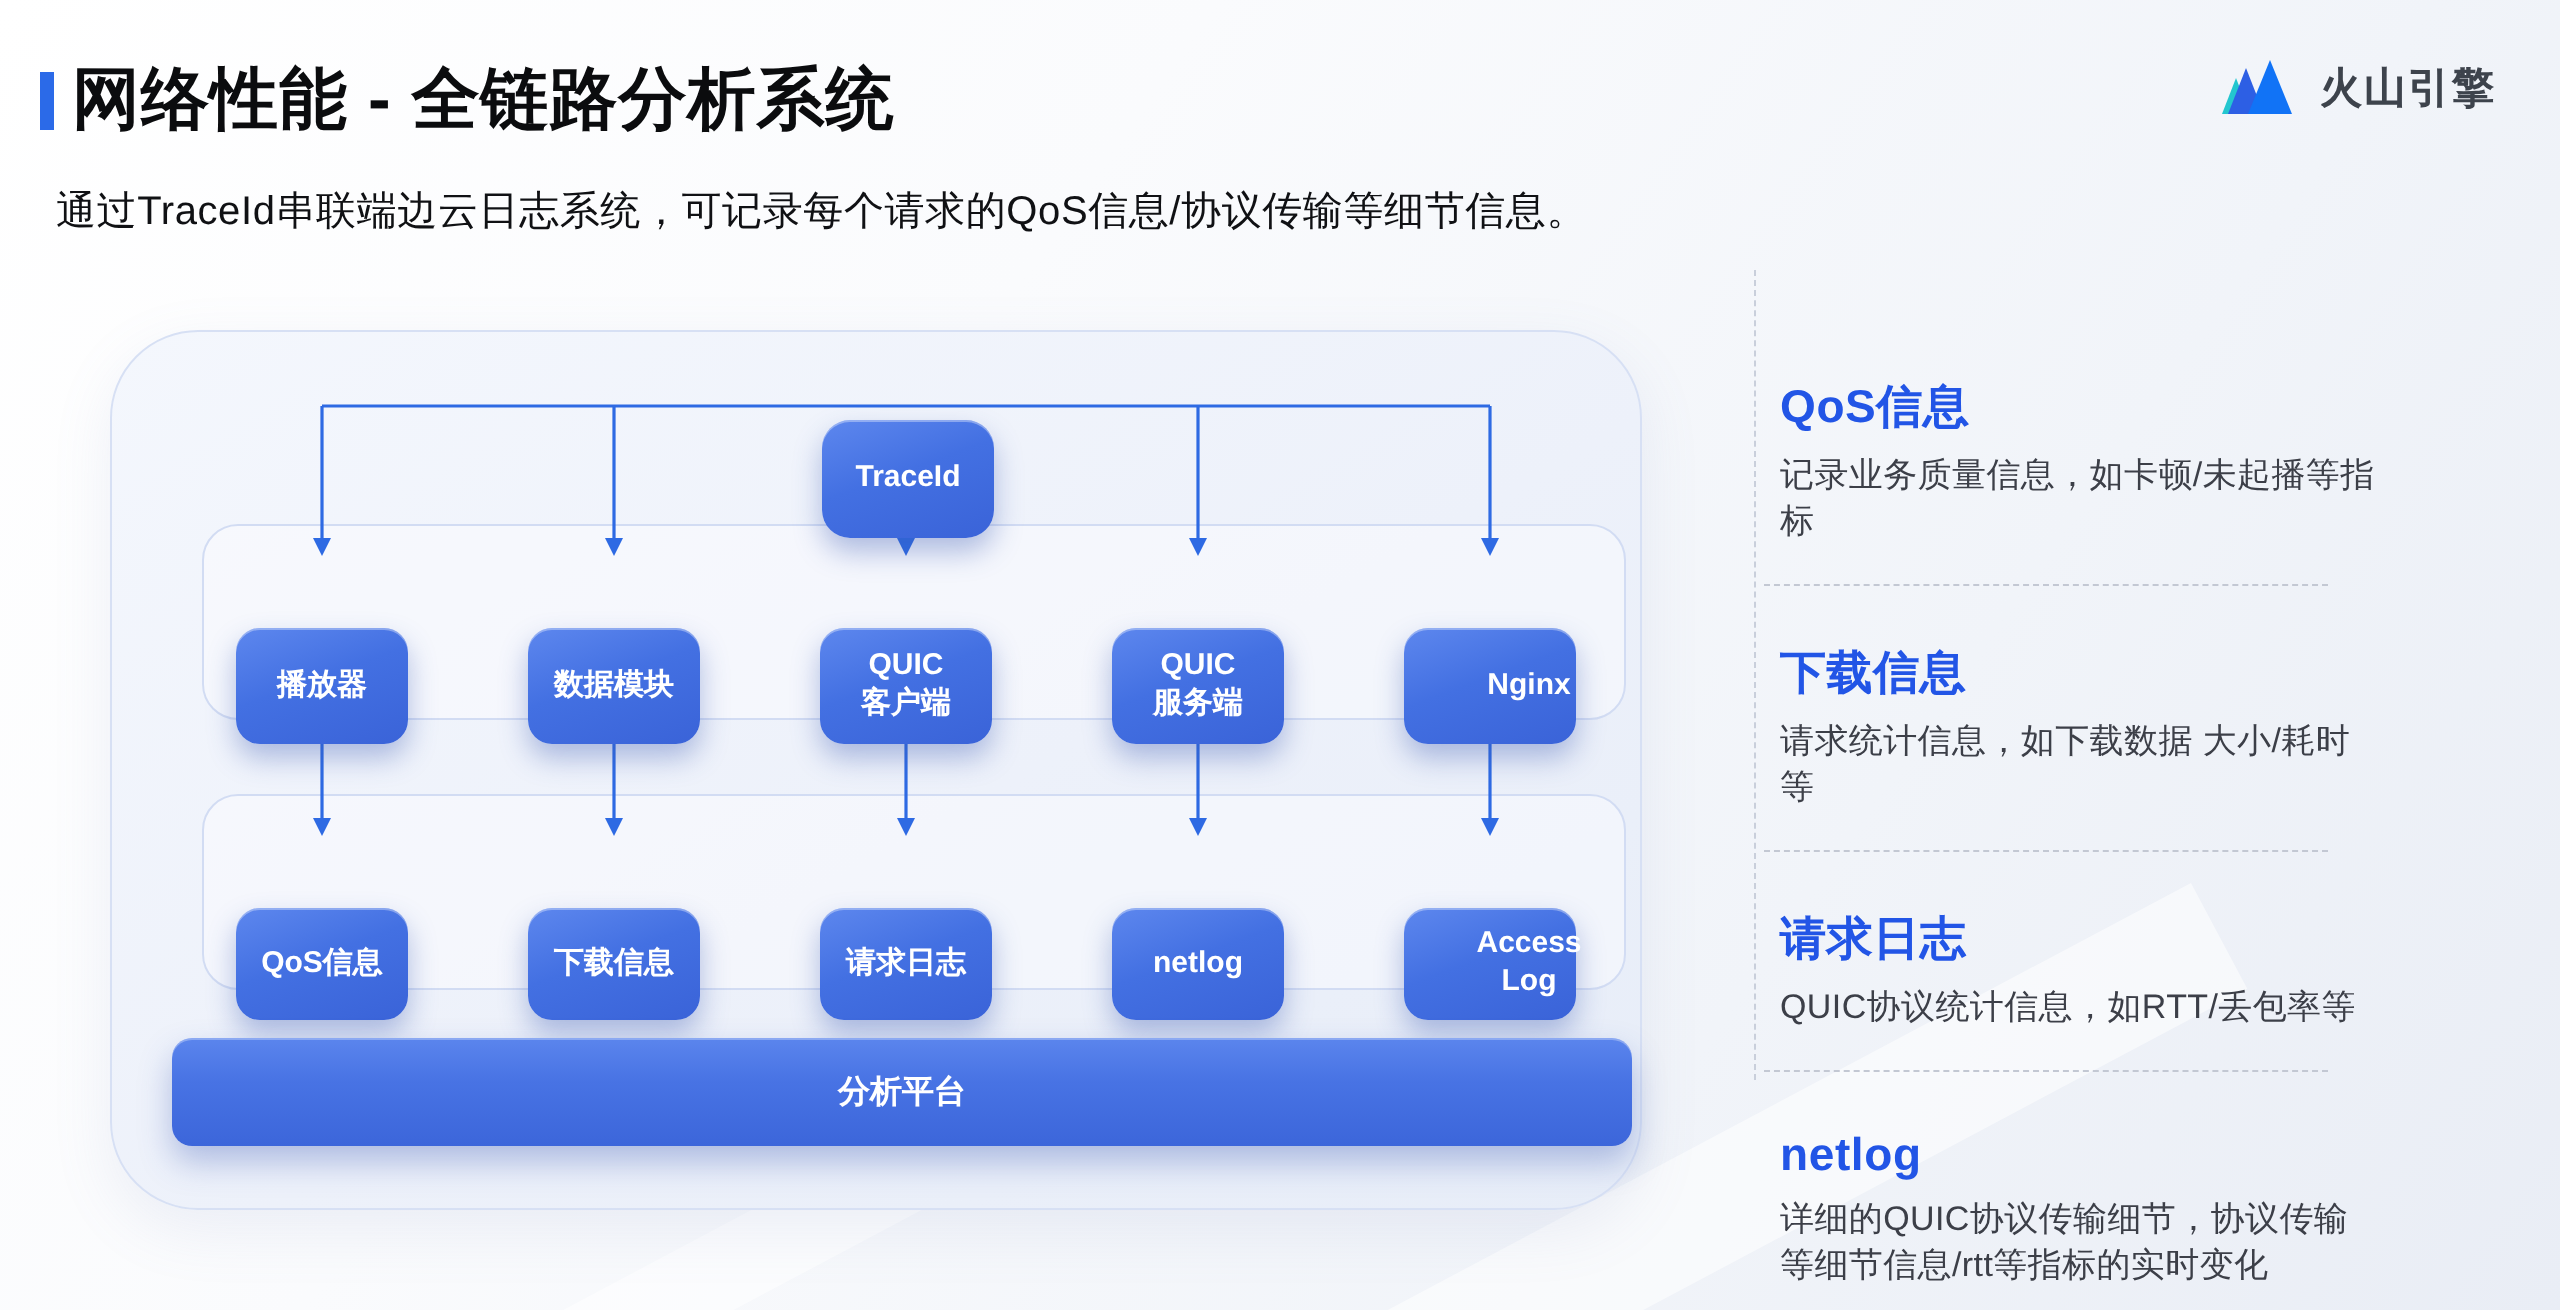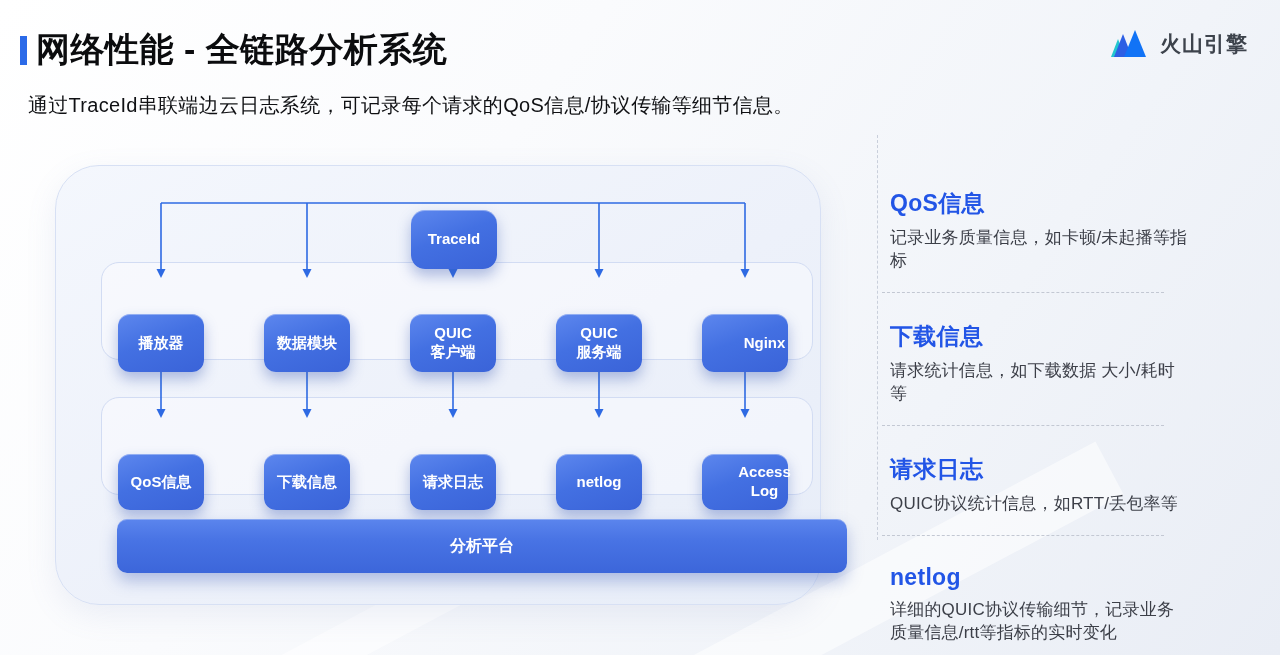--- a/index.html
+++ b/index.html
@@ -56,21 +56,20 @@
   .node.r2 { top:253px; width:86px; height:56px; }
   .c1 { left:62px; } .c2 { left:208px; } .c3 { left:354px; } .c4 { left:500px; } .c5 { left:646px;padding-left:39px; }
 
   .platform {
     position:absolute; left:30px; top:353px; width:730px; height:54px;
     display:flex; align-items:center; justify-content:center;
     color:#fff; font-weight:700; font-size:16px;
     background:linear-gradient(180deg,#5b85ed 0%, #4873e4 40%, #3c66da 100%);
     border-radius:10px;
     box-shadow:0 8px 16px rgba(58,90,180,0.35), inset 0 1px 0 rgba(255,255,255,0.3);
-    margin-left:31px;
   }
 
   
   .v-divider { position:absolute; left:877px; top:135px; height:405px; border-left:1px dashed #c9cfdb; }
   .sidebar { position:absolute; left:890px; top:188px; width:300px; }
   .side-section h3 { font-size:23px; font-weight:800; color:#2255e6; margin-bottom:7px; letter-spacing:0.3px; }
   .side-section p { font-size:17px; color:#3c3f48; line-height:23px; letter-spacing:0.2px; }
   .side-divider { border:none; border-top:1px dashed #c3c8d3; margin:20px 0 28px -8px; width:282px; }
 </style>
 </head>
@@ -162,16 +161,16 @@
       <p>请求统计信息，如下载数据 大小/耗时等</p>
     </div>
     <hr class="side-divider">
     <div class="side-section">
       <h3>请求日志</h3>
       <p>QUIC协议统计信息，如RTT/丢包率等</p>
     </div>
     <hr class="side-divider">
     <div class="side-section">
       <h3>netlog</h3>
-      <p>详细的QUIC协议传输细节，记录业务质量信息/rtt等指标的实时变化</p>
+      <p>详细的QUIC协议传输细节，协议传输等细节信息/rtt等指标的实时变化</p>
     </div>
   </div>
 </div>
 
 </body></html>

